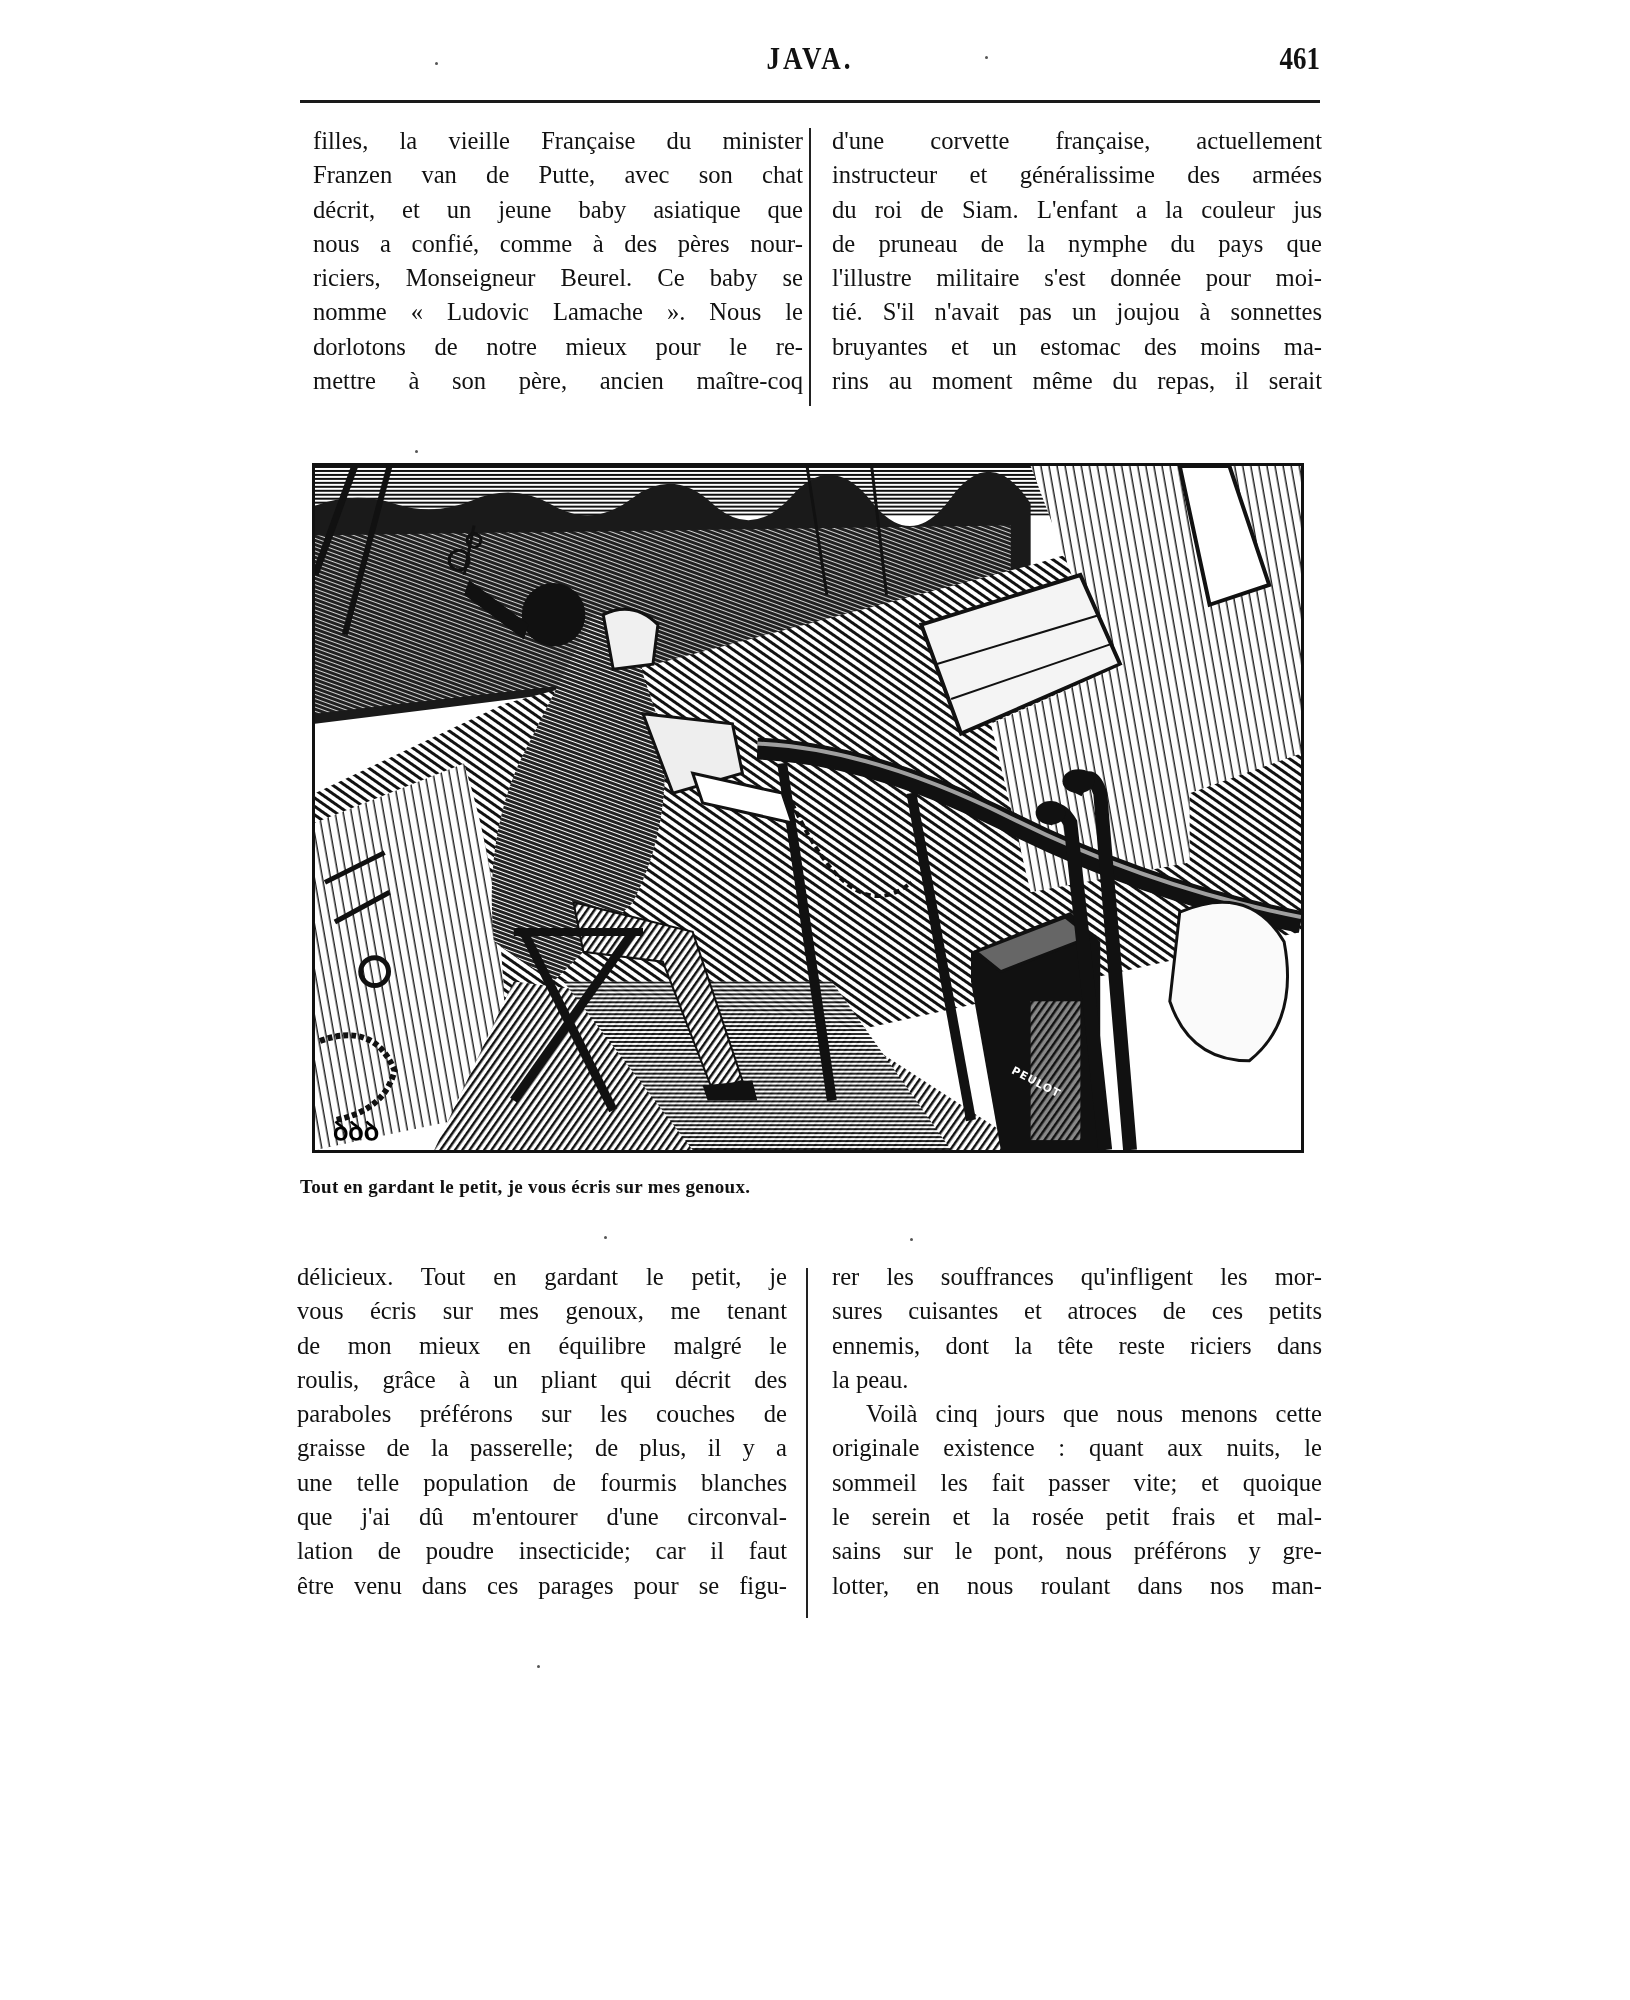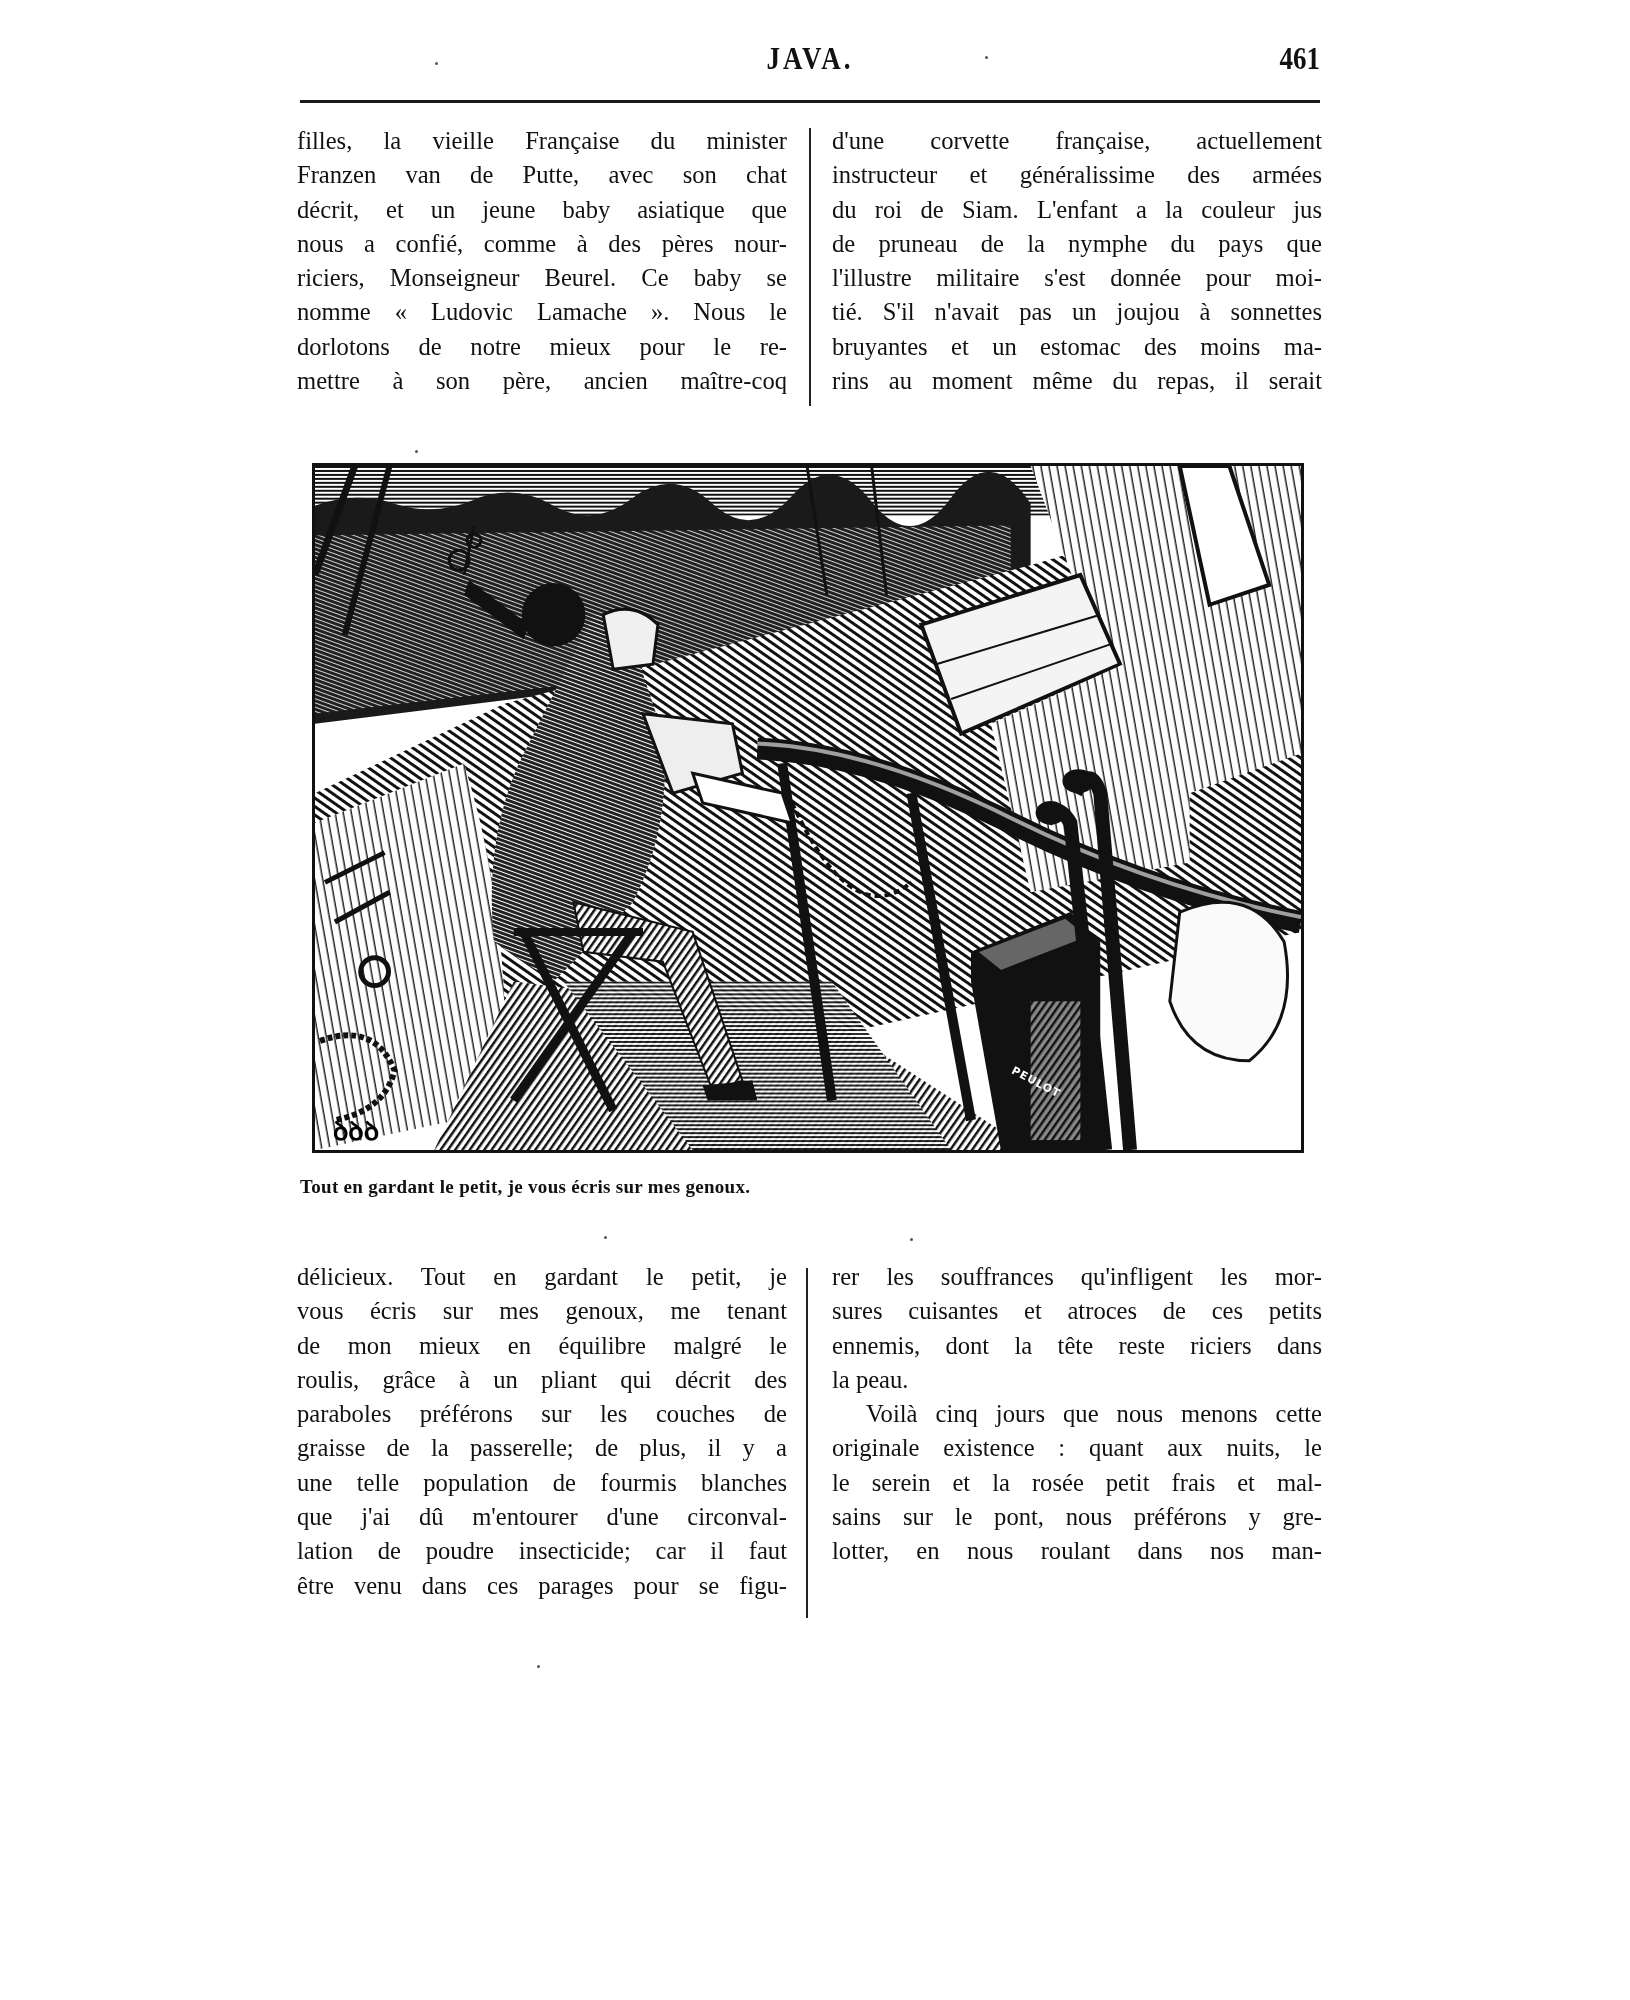--- a/index.html
+++ b/index.html
@@ -9,21 +9,21 @@
     .running-head { position: absolute; top: 44px; left: 300px; width: 1020px; height: 40px; }
     .running-title { position: absolute; left: 0; right: 0; text-align: center; top: 0;
                      font-size: 27px; font-weight: bold; letter-spacing: 3px; transform: scaleY(1.15); }
     .page-number { position: absolute; right: 0; top: 0; font-size: 27px; font-weight: bold; transform: scaleY(1.15); }
     .head-rule { position: absolute; top: 100px; left: 300px; width: 1020px; height: 3px; background: #1a1a1a; }
 
     .col { position: absolute; font-size: 24.6px; line-height: 34.3px; text-align: justify; }
     .col .line { display: block; height: 34.3px; white-space: nowrap; text-align-last: justify; }
     .col .line.last { text-align-last: left; }
     .col .line.indent { padding-left: 34px; }
-    .col-left-top  { left: 297px; top: 124px; width: 490px; }
+    .col-left-top  { left: 313px; top: 124px; width: 490px; }
     .col-right-top { left: 832px; top: 124px; width: 490px; }
     .col-left-bot  { left: 297px; top: 1260px; width: 490px; }
     .col-right-bot { left: 832px; top: 1260px; width: 490px; }
 
     .col-rule { position: absolute; width: 2px; background: #222; }
     .rule-top { left: 809px; top: 128px; height: 278px; }
     .rule-bot { left: 806px; top: 1268px; height: 350px; }
 
     .figure { position: absolute; left: 312px; top: 463px; width: 992px; height: 690px;
               border: 3px solid #111; box-sizing: border-box; overflow: hidden; background: #fff; }
@@ -179,20 +179,21 @@
   <span class="line">être venu dans ces parages pour se figu-</span>
 </div>
 <div class="col-rule rule-bot"></div>
 <div class="col col-right-bot">
   <span class="line">rer les souffrances qu'infligent les mor-</span>
   <span class="line">sures cuisantes et atroces de ces petits</span>
   <span class="line">ennemis, dont la tête reste riciers dans</span>
   <span class="line last">la peau.</span>
   <span class="line indent">Voilà cinq jours que nous menons cette</span>
   <span class="line">originale existence : quant aux nuits, le</span>
+  <span class="line">sommeil les fait passer vite; et quoique</span>
   <span class="line">le serein et la rosée petit frais et mal-</span>
   <span class="line">sains sur le pont, nous préférons y gre-</span>
   <span class="line">lotter, en nous roulant dans nos man-</span>
 </div>
 
 <div class="speck" style="left:435px;top:62px"></div>
 <div class="speck" style="left:985px;top:56px"></div>
 <div class="speck" style="left:415px;top:450px"></div>
 <div class="speck" style="left:537px;top:1665px"></div>
 <div class="speck" style="left:604px;top:1236px"></div>

